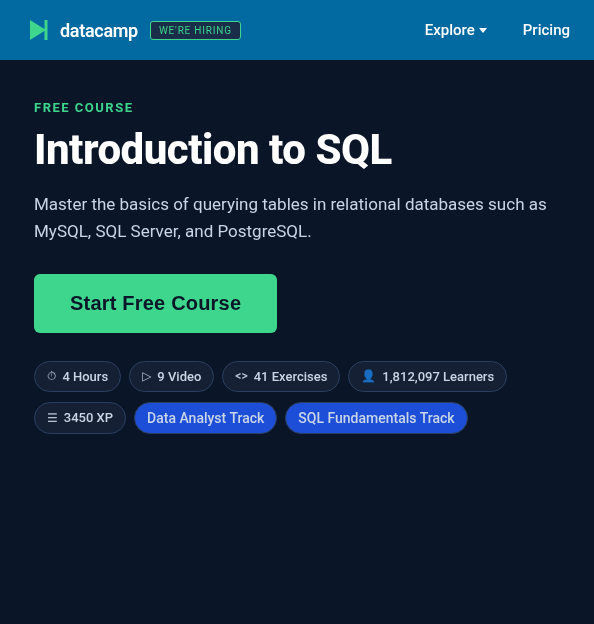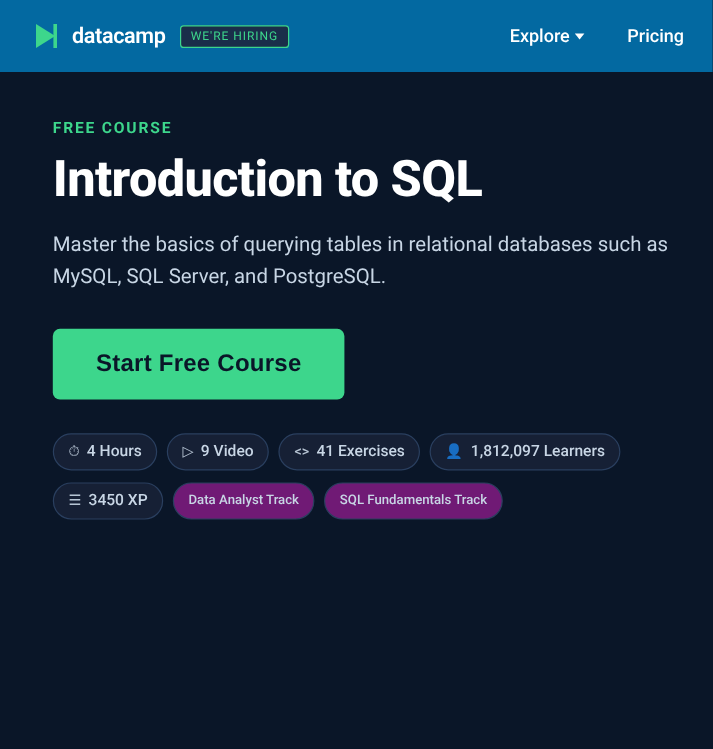--- a/index.html
+++ b/index.html
@@ -81,22 +81,21 @@
       display: inline-block;
       width: 0;
       height: 0;
       border-left: 4px solid transparent;
       border-right: 4px solid transparent;
       border-top: 5px solid #ffffff;
     }
 
     
     .hero {
-      padding: 40px 24px 32px 24px;
-      margin-left: 20px;
+      padding: 40px 24px 32px 34px;
     }
 
     .free-course-label {
       color: #3dd68c;
       font-size: 13px;
       font-weight: 700;
       letter-spacing: 1.5px;
       text-transform: uppercase;
       margin-bottom: 12px;
     }
@@ -162,26 +161,26 @@
 
     
     .tracks-container {
       display: flex;
       flex-wrap: wrap;
       gap: 8px;
     }
 
     .track-badge {
       display: flex;
-      align-items: flex-start;
+      align-items: flex-end;
       gap: 6px;
-      background-color: #701a75;
+      background-color: #1d4ed8;
       border: 1px solid #2a3f5f;
       color: #c8d6e5;
-      font-size: 11px;
+      font-size: 14px;
       font-weight: 500;
       padding: 7px 12px;
       border-radius: 20px;
       cursor: pointer;
       white-space: nowrap;
     }
 
     .track-icon {
       font-size: 12px;
       opacity: 0.9;

